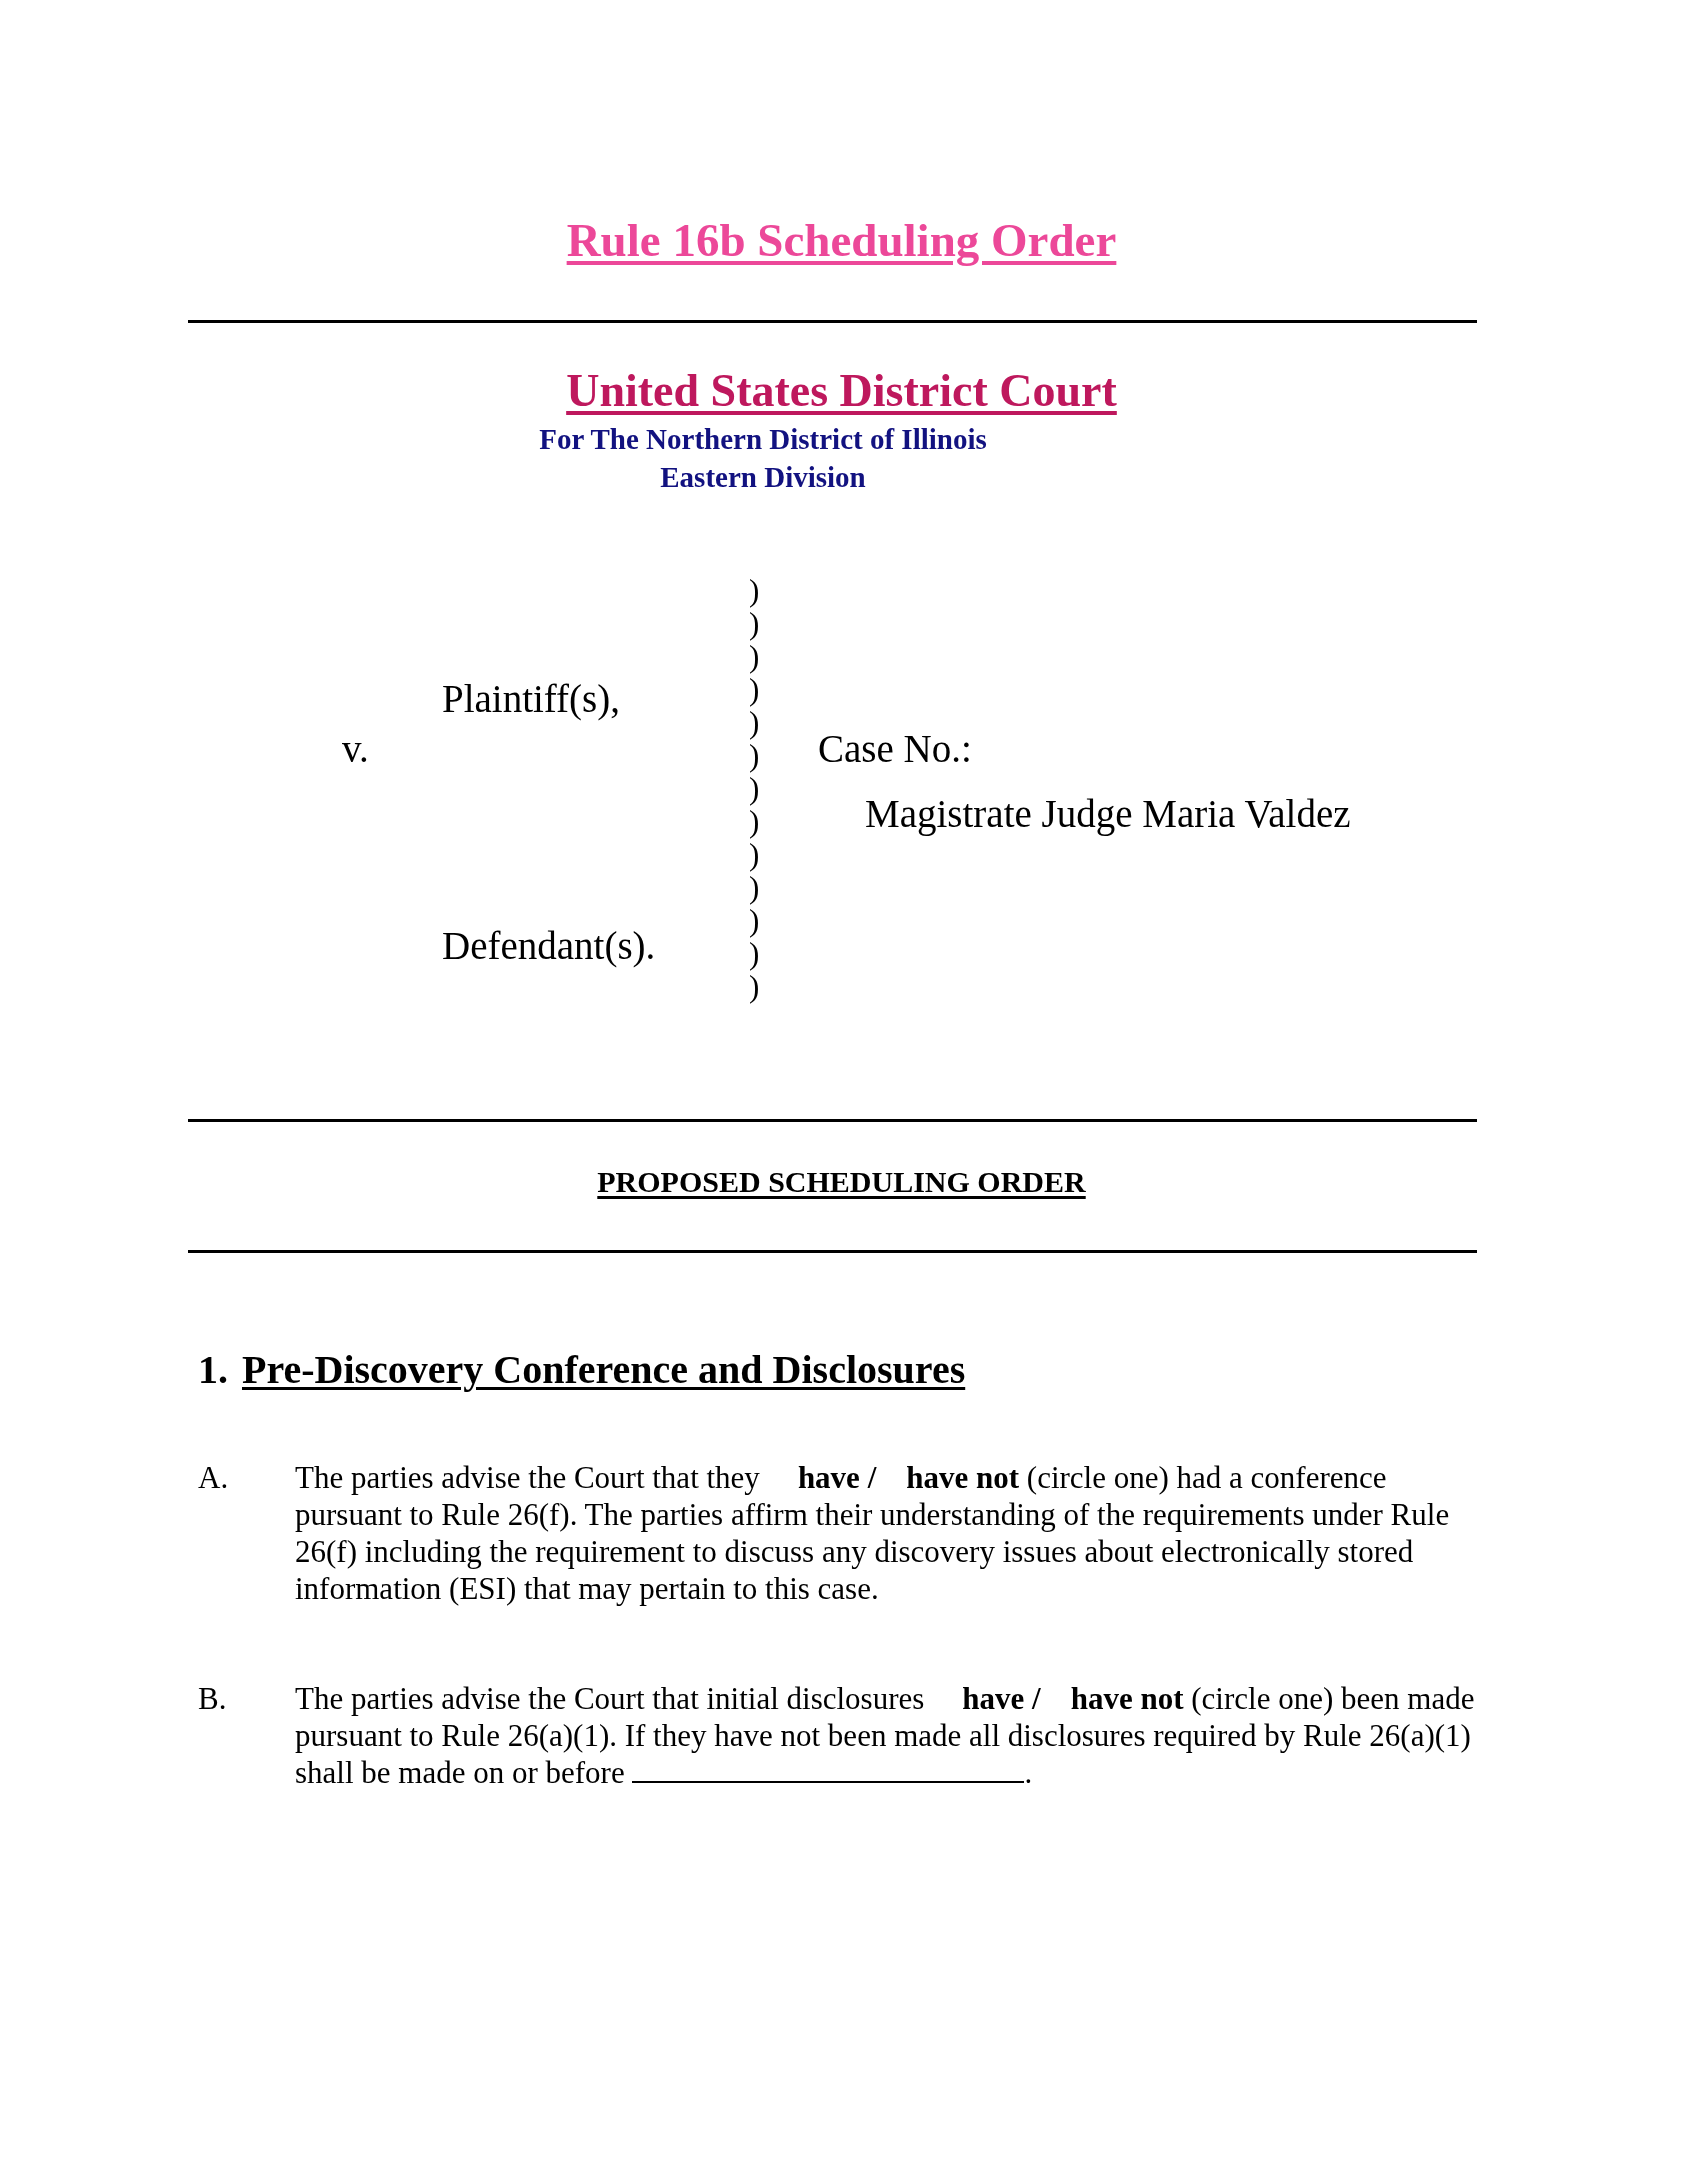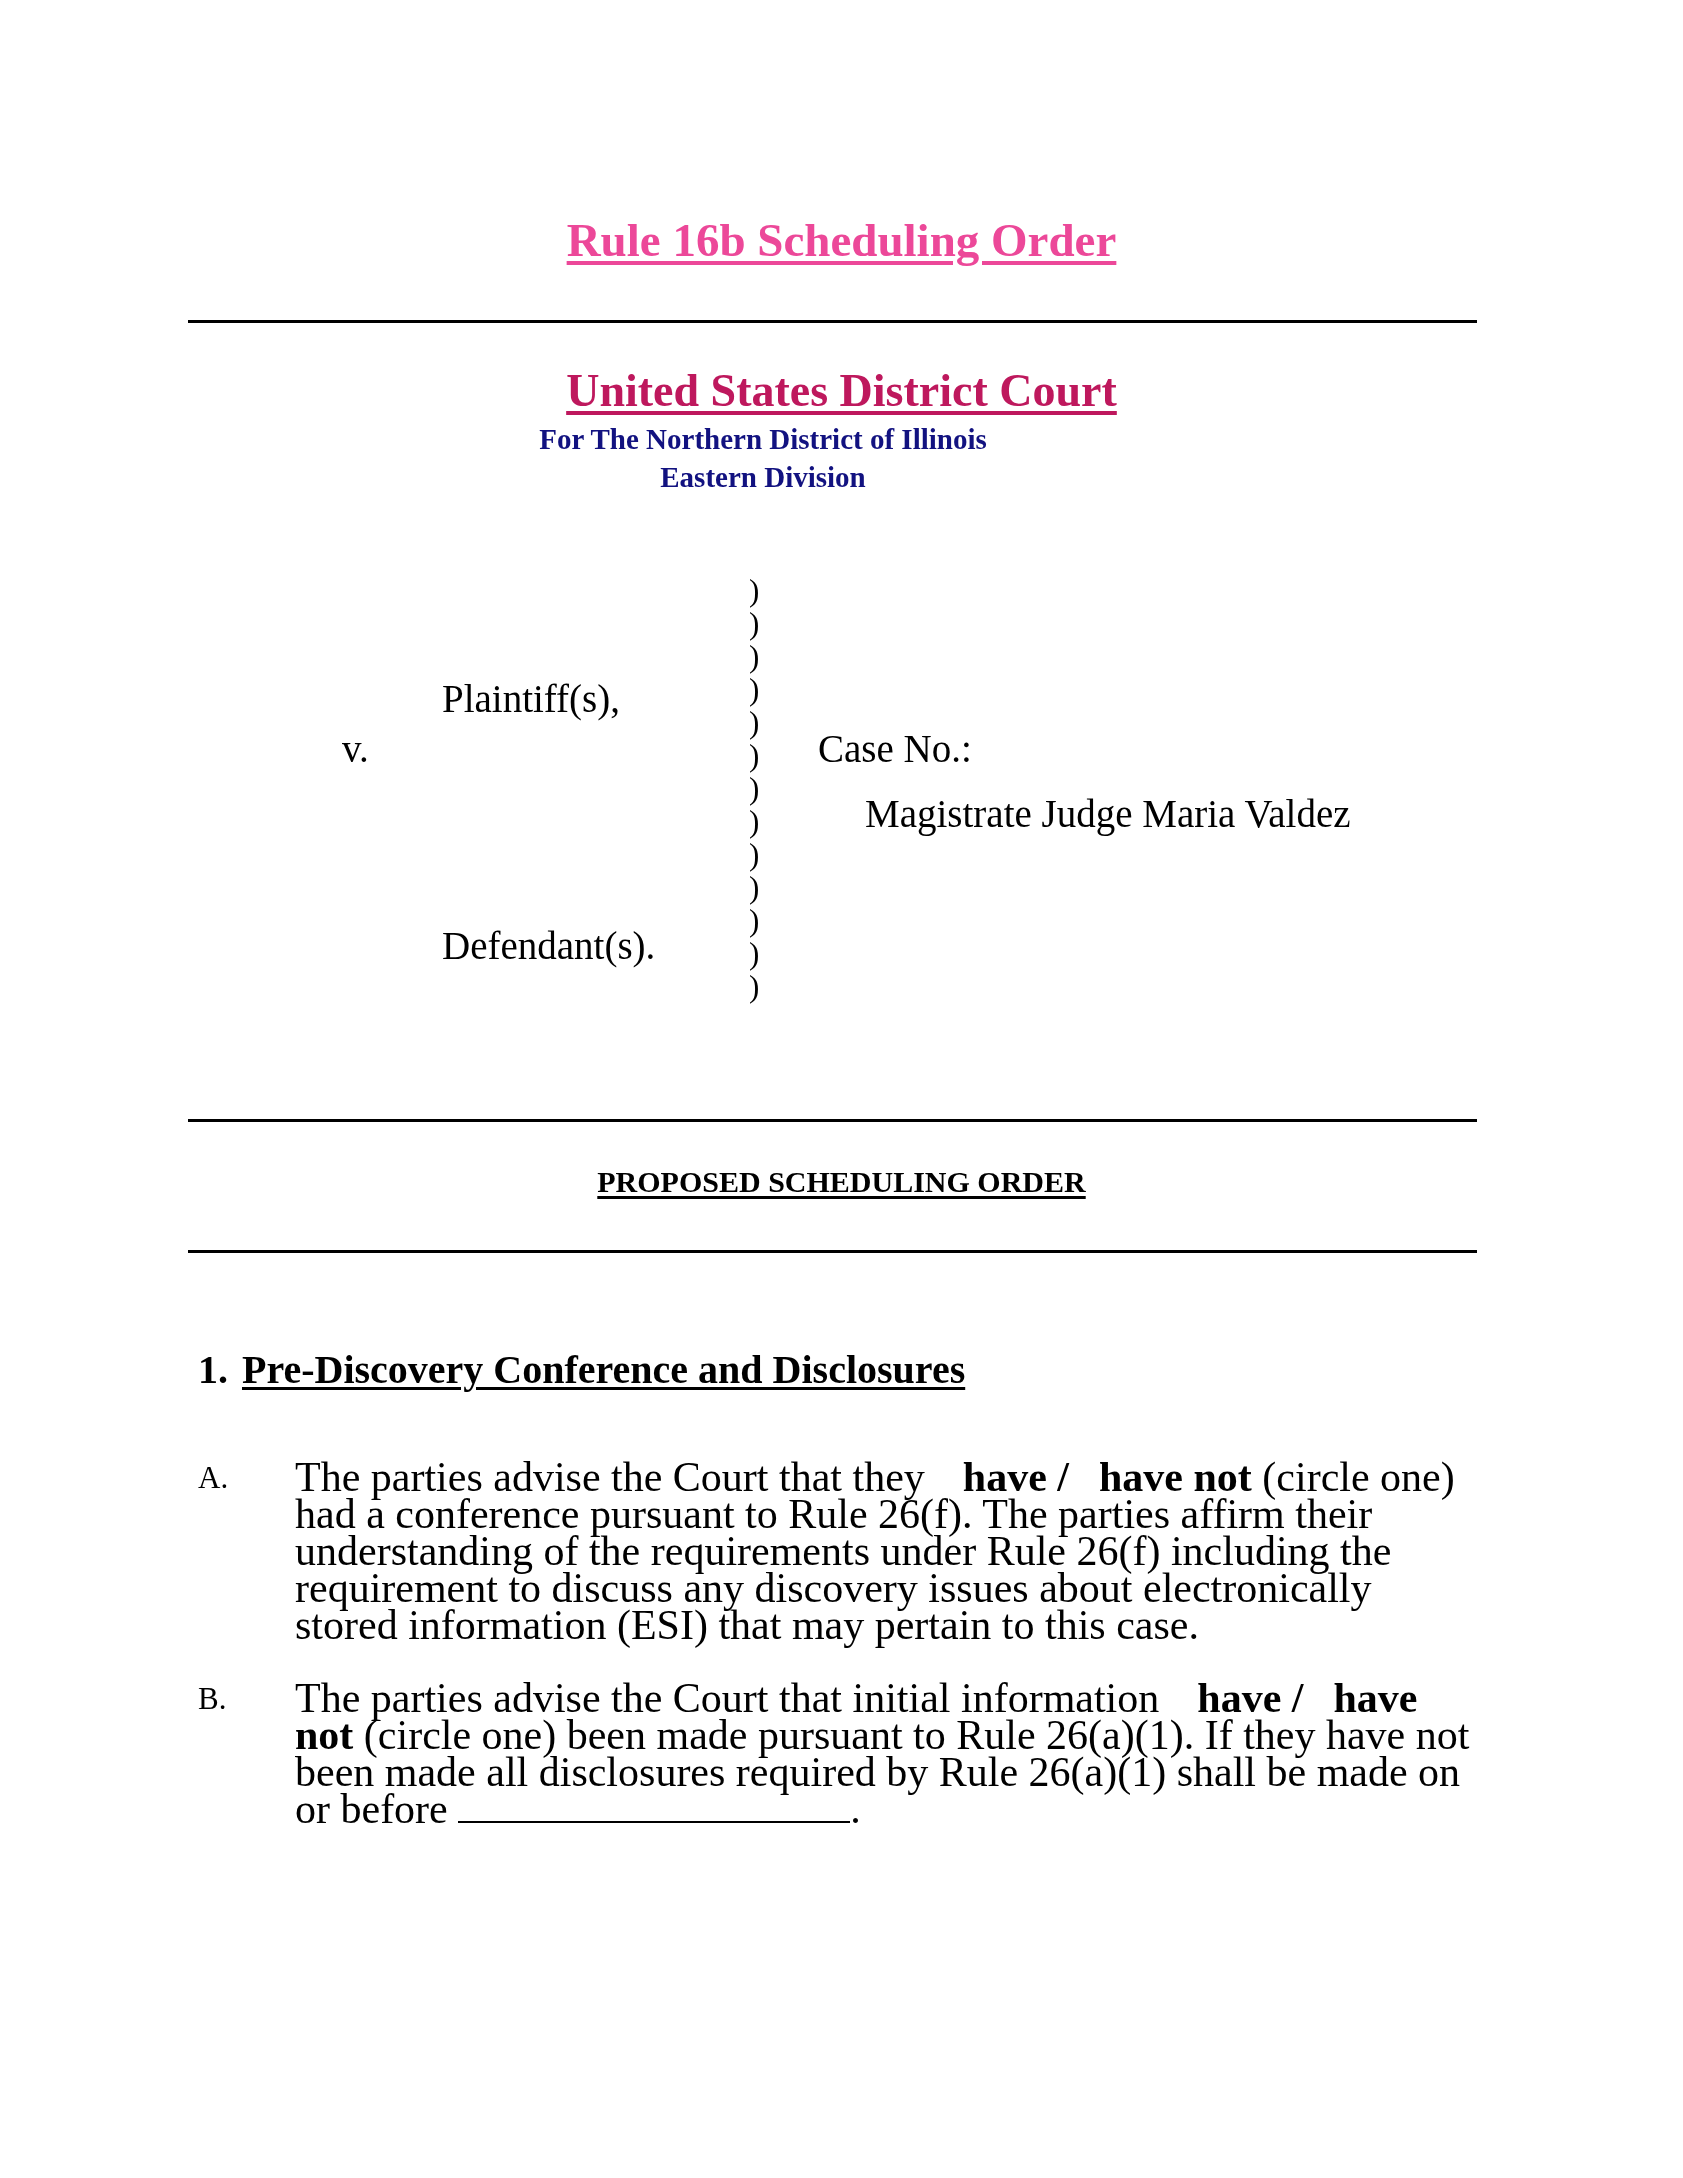--- a/index.html
+++ b/index.html
@@ -16,21 +16,21 @@
   .court-sub { left: 0; width: 1480px; text-align: center; font-weight: bold;
                font-size: 29px; color: #121280; line-height: 36px; margin-left: 23px; }
   .cap { font-size: 39px; line-height: 36px; }
   .paren { left: 749px; font-size: 31px; line-height: 33px; }
   .heading { left: 0; width: 1683px; top: 1164px; text-align: center; font-weight: bold;
              font-size: 30px; line-height: 36px; }
   .heading span, .sec span { text-decoration: underline; text-decoration-thickness: 3px; text-underline-offset: 4px; margin-top: 36px; }
   .sec { left: 198px; top: 1350px; font-weight: bold; font-size: 40px; line-height: 40px; }
   .sec .num { text-decoration: none; margin-right: 14px; }
   .item-label { left: 198px; font-size: 31px; line-height: 38px; }
-  .item-body { left: 295px; width: 1188px; font-size: 42px; line-height: 37px; white-space: normal; }
+  .item-body { left: 295px; width: 1188px; font-size: 31px; line-height: 37px; white-space: normal; }
   .item-body b { font-weight: bold; }
   .gap { display: inline-block; width: 38px; }
   .gap2 { display: inline-block; width: 30px; }
   .blank { display: inline-block; width: 392px; border-bottom: 2px solid #000; height: 26px; vertical-align: baseline; }
 </style>
 </head>
 <body>
 
 <div>
 
@@ -84,19 +84,19 @@
   </div>
 
   <div class="abs item-label" style="top:1459px;">A.</div>
   <div class="abs item-body" style="top:1459px;">
     <span>The parties advise the Court that they</span><span class="gap"></span><b>have /</b><span class="gap2"></span><b>have not</b>
     <span>(circle one) had a conference pursuant to Rule 26(f).  The parties affirm their understanding of the requirements under Rule 26(f) including the requirement to discuss any discovery issues about electronically stored information (ESI) that may pertain to this case.</span>
   </div>
 
   <div class="abs item-label" style="top:1680px;">B.</div>
   <div class="abs item-body" style="top:1680px;">
-    <span>The parties advise the Court that initial information</span><span class="gap"></span><b>have /</b><span class="gap2"></span><b>have not</b>
+    <span>The parties advise the Court that initial disclosures</span><span class="gap"></span><b>have /</b><span class="gap2"></span><b>have not</b>
     <span>(circle one) been made pursuant to Rule 26(a)(1).  If they have not been made all disclosures required by Rule 26(a)(1) shall be made on or before</span>
     <span class="blank"></span><span>.</span>
   </div>
 
 </div>
 
 
 </body></html>

